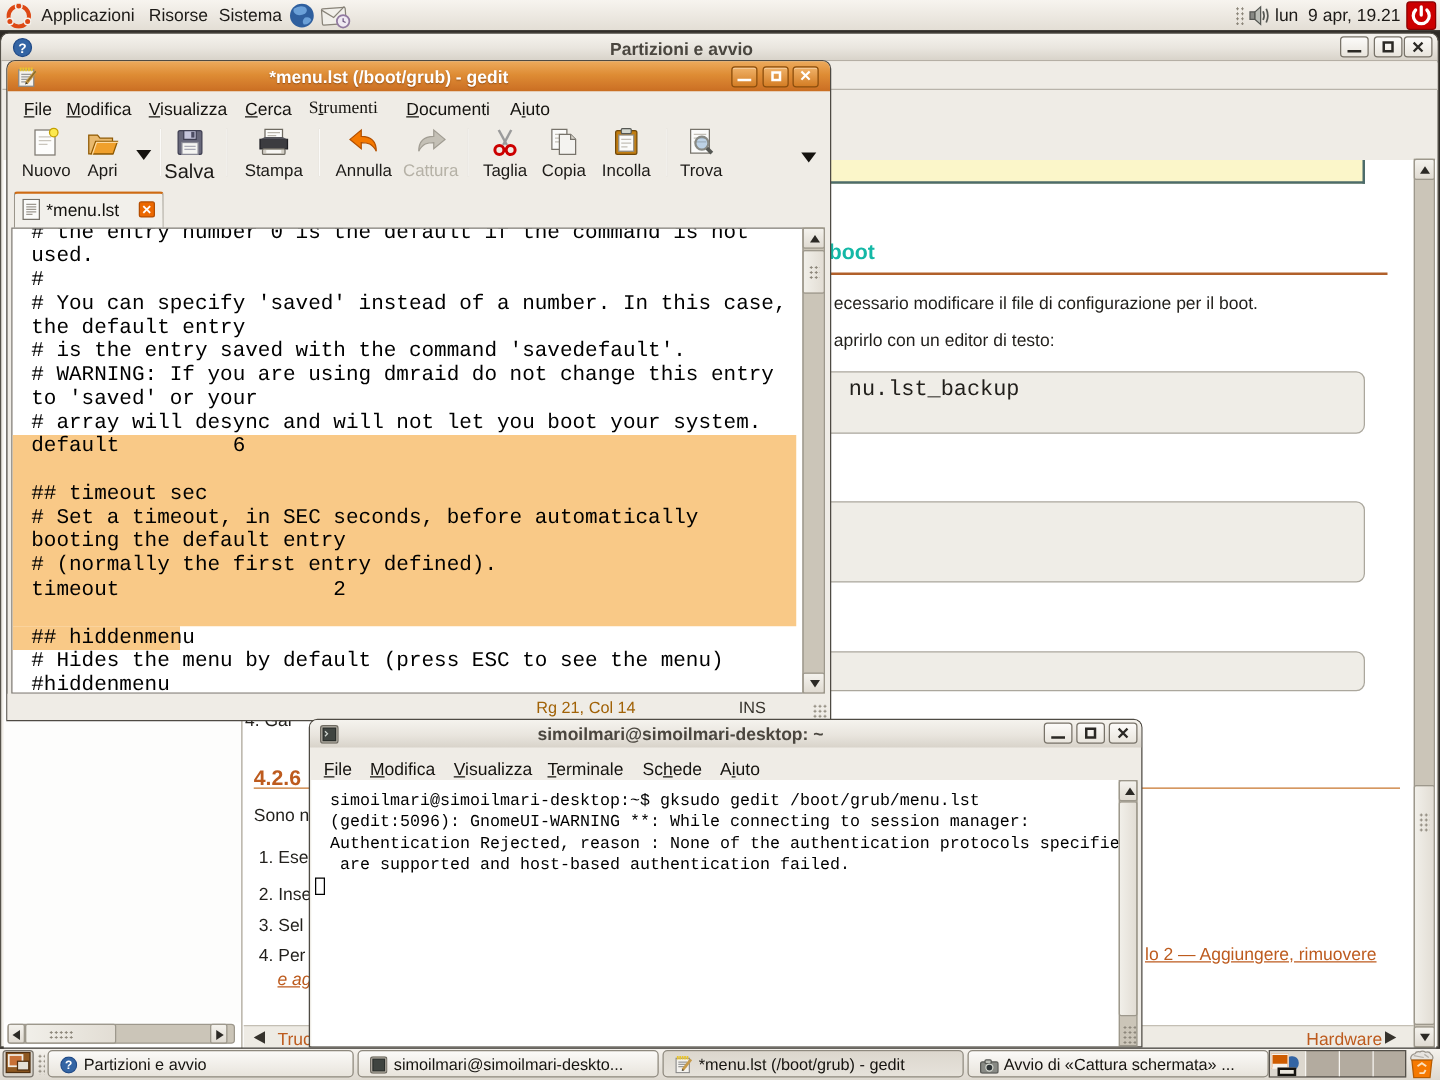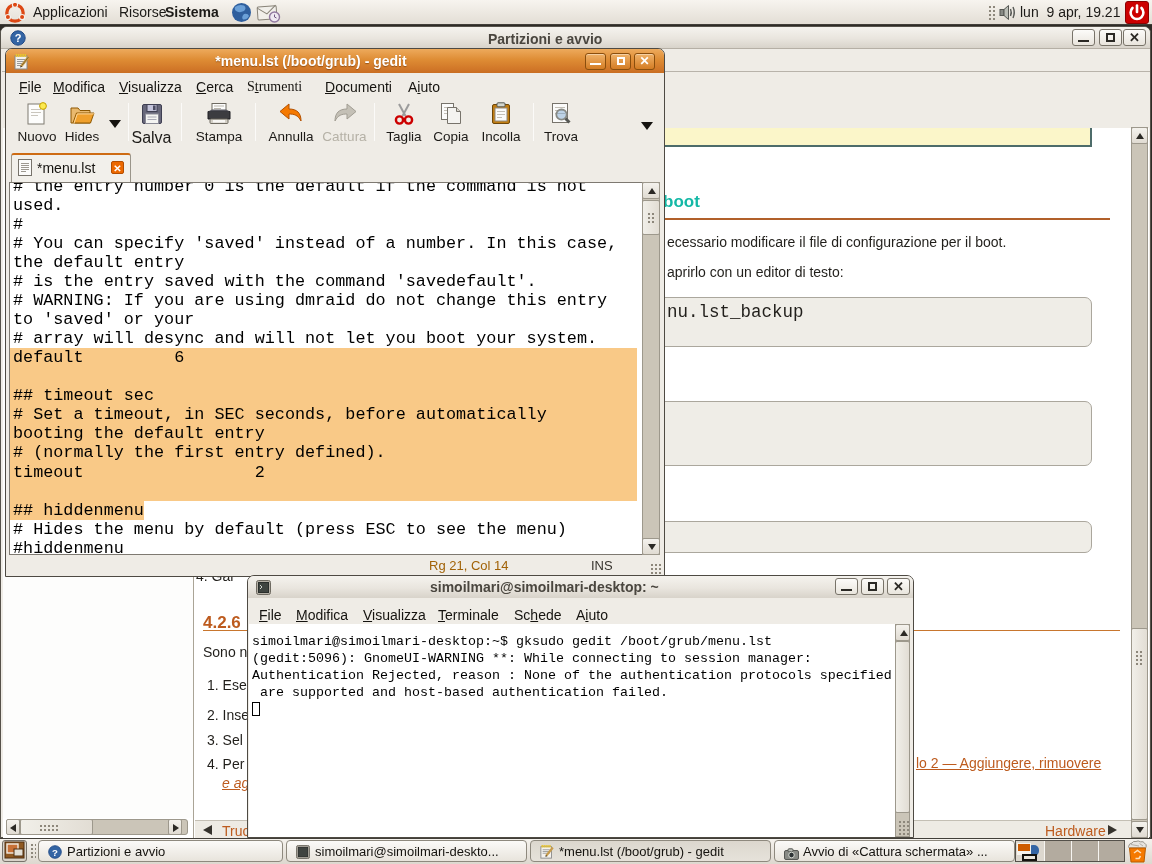--- a/index.html
+++ b/index.html
@@ -1,18 +1,18 @@
 <!DOCTYPE html>
 <html><head><meta charset="utf-8">
 <style>
 * { margin:0; padding:0; box-sizing:border-box; }
 html,body { width:1152px; height:864px; overflow:hidden; }
 body { font-family:"Liberation Sans", sans-serif; background:#2e2b26; position:relative; }
 .abs { position:absolute; }
-.mono { font-family:"Liberation Mono", monospace; }
+.mono { font-family:"Liberation Mono", monospace;margin-left:12px; }
 
 #panel { left:0; top:0; width:1152px; height:25px;
   background:linear-gradient(#f7f4ef, #e3ded5); border-bottom:1px solid #413e38; }
 #panel .menu { font-size:14px; color:#1c1a17; }
 
 .win { position:absolute; border:1px solid #56524a; }
 .tb-inactive { background:linear-gradient(#f5f3ee 0%, #e9e5de 55%, #d8d3ca 100%); }
 .tb-text-i { color:#4a463f; font-weight:bold; font-size:14px; }
 .wbtn { position:absolute; width:23px; height:17px; border:1px solid #787369;
   border-radius:3px; background:linear-gradient(#fcfbf9,#e9e5dd);
@@ -157,21 +157,21 @@
           <line x1="7" y1="14.5" x2="14" y2="14.5"></line>
         </g>
         <circle cx="19" cy="5" r="3.4" fill="#fce94f" stroke="#c4a000"></circle>
       </svg></div>
     <div class="abs" style="left:31px; top:80px; transform:translateX(-50%); font-size:13.5px; color:#1c1a17; white-space:nowrap;text-align:right;">Nuovo</div>
     <div class="abs" style="left:62.0px; top:52px;"><svg width="28" height="26" viewBox="0 0 28 26">
         <path d="M3 22 L3 7 L10 7 L12 9.5 L22 9.5 L22 22 Z" fill="#e9b96e" stroke="#8f5902"></path>
         <path d="M5 22 L8.5 12 L26 12 L22.5 22 Z" fill="#f0a02c" stroke="#8f5902"></path>
         <path d="M5 22 L8.5 12 L26 12" fill="none" stroke="#fcd9a0" stroke-width="1" transform="translate(0.8,0.9)"></path>
       </svg></div>
-    <div class="abs" style="left:76px; top:80px; transform:translateX(-50%); font-size:13.5px; color:#1c1a17; white-space:nowrap;">Hides</div>
+    <div class="abs" style="left:76px; top:80px; transform:translateX(-50%); font-size:13.5px; color:#1c1a17; white-space:nowrap;">Apri</div>
     <div class="abs" style="left:132.5px; top:52px;"><svg width="26" height="26" viewBox="0 0 26 26">
         <rect x="3.5" y="3.5" width="19" height="19" rx="1.5" fill="#67677a" stroke="#3f3f52"></rect>
         <rect x="8" y="3.5" width="10" height="7" fill="#c3c3da" stroke="#3f3f52"></rect>
         <rect x="14" y="4.5" width="2.6" height="4.6" fill="#4c4c62"></rect>
         <rect x="6.5" y="13" width="13" height="9.5" fill="#f4f4f2" stroke="#8a8a96"></rect>
         <g stroke="#a9a9b5">
           <line x1="8.5" y1="16" x2="17.5" y2="16"></line>
           <line x1="8.5" y1="18.5" x2="17.5" y2="18.5"></line>
         </g>
       </svg></div>
@@ -333,21 +333,21 @@
 
 <div class="abs" id="panel">
   <svg class="abs" style="left:5px; top:3px;" width="20" height="20" viewBox="0 0 20 20">
     <circle cx="10" cy="10" r="8.2" fill="none" stroke="#dd4814" stroke-width="3.2"></circle>
     <circle cx="10" cy="1.8" r="2.6" fill="#dd4814" stroke="#f4f1ec" stroke-width="1.2"></circle>
     <circle cx="2.9" cy="14.1" r="2.6" fill="#dd4814" stroke="#f4f1ec" stroke-width="1.2"></circle>
     <circle cx="17.1" cy="14.1" r="2.6" fill="#dd4814" stroke="#f4f1ec" stroke-width="1.2"></circle>
   </svg>
   <div class="abs menu" style="left:33px; top:4px;">Applicazioni</div>
   <div class="abs menu" style="left:119px; top:4px;">Risorse</div>
-  <div class="abs menu" style="left:165px; top:4px;font-weight:bold;">Sistema</div>
+  <div class="abs menu" style="left:175px; top:4px;">Sistema</div>
   <svg class="abs" style="left:231px; top:2px;" width="21" height="21" viewBox="0 0 21 21">
     <circle cx="10.5" cy="10.5" r="9.5" fill="#2f5f9e"></circle>
     <path d="M4 5 Q8 2 13 3.5 Q16 6 13 9 Q9 11 6 9.5 Q3 8 4 5 Z" fill="#6ba0d8"></path>
     <path d="M13 12 Q17 11 18 14 Q16 18 12 17.5 Q10 15 13 12 Z" fill="#6ba0d8"></path>
   </svg>
   <svg class="abs" style="left:256px; top:2px;" width="25" height="22" viewBox="0 0 25 22">
     <rect x="1.5" y="4.5" width="19" height="13" rx="1" fill="#f1efea" stroke="#888378" transform="rotate(-4 10 10)"></rect>
     <path d="M1.5 5.5 L10.8 12 L20 3.8" fill="none" stroke="#888378" transform="rotate(-4 10 10)"></path>
     <circle cx="18.5" cy="15" r="5" fill="#efe9f2" stroke="#9179a0" stroke-width="1.4"></circle>
     <path d="M18.5 12.5 L18.5 15 L20.5 16" stroke="#6e5681" fill="none"></path>

